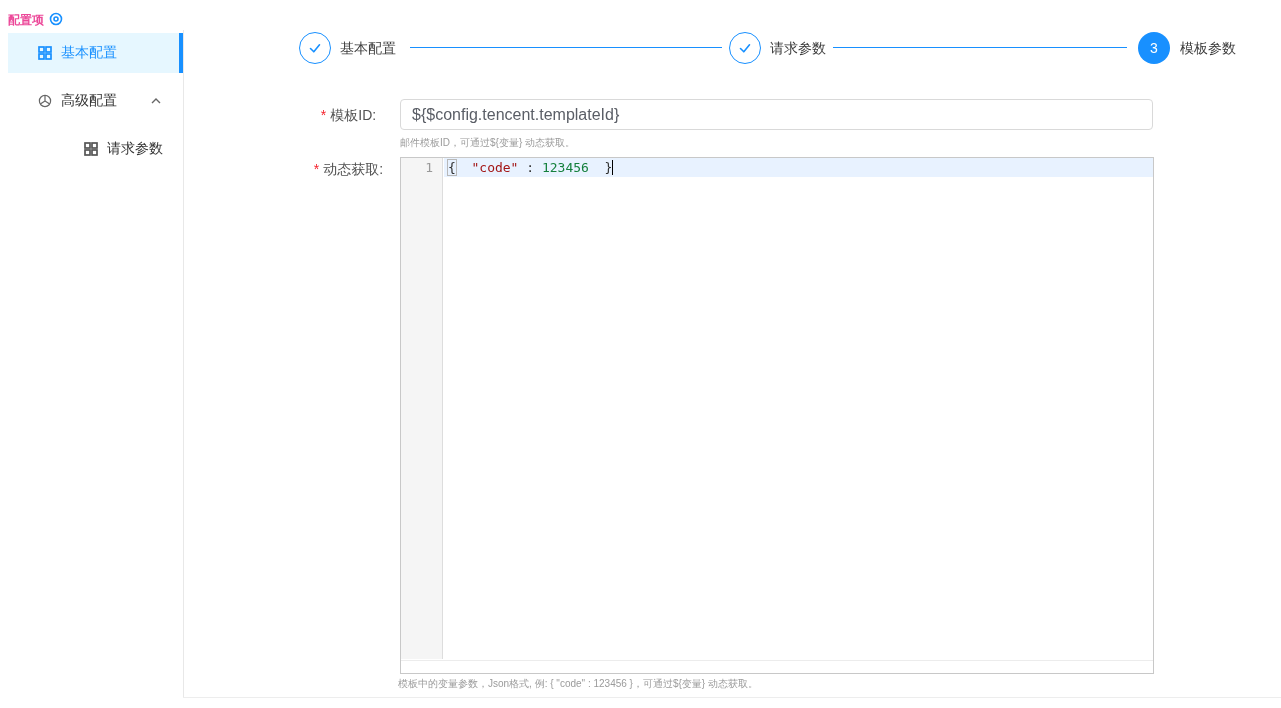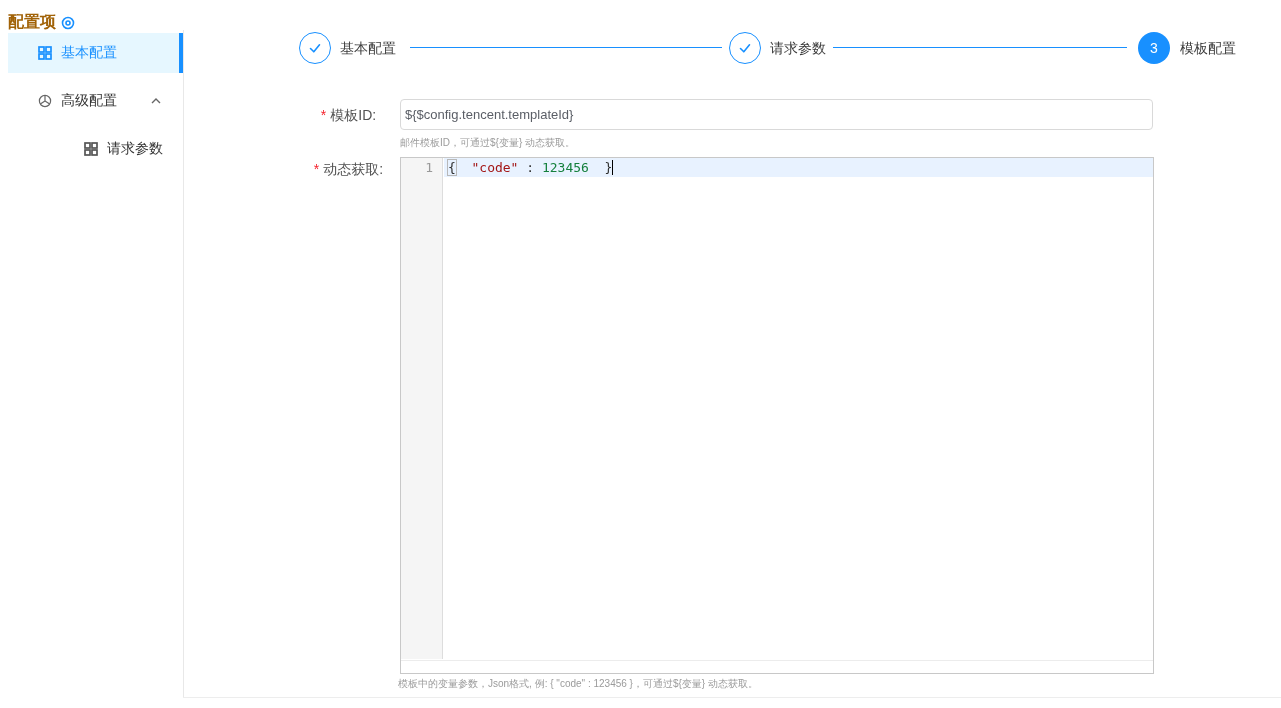--- a/index.html
+++ b/index.html
@@ -9,22 +9,22 @@
     font-family: "Liberation Sans", "DejaVu Sans", sans-serif;
     overflow: hidden;
     position: relative;
     color: #333;
   }
   .abs { position: absolute; }
 
   
   .sidebar-title {
     left: 8px; top: 12px;
-    color: #a16207; font-size: 16px; font-weight: bold;
-    display: flex; align-items: center; gap: 5px;
+    color: #ec4899; font-size: 12px; font-weight: bold;
+    display: flex; gap: 5px;
   }
   .sidebar-divider {
     left: 183px; top: 30px; width: 1px; height: 668px;
     background: #e8e8e8;
   }
   .content-bottom-line {
     left: 183px; top: 697px; width: 1098px; height: 1px;
     background: #ededed;
   }
   .menu-item {
@@ -55,21 +55,21 @@
   
   .form-label {
     width: 97px; text-align: center;
     font-size: 14px; color: #515151;
     white-space: nowrap;
   }
   .req { color: #f5222d; margin-right: 4px; font-size: 14px; }
   .tpl-input {
     left: 400px; top: 99px; width: 753px; height: 31px;
     border: 1px solid #d9d9d9; border-radius: 4px;
-    padding: 0 4px; font-size: 13px; color: #5a5e66;
+    padding: 0 11px; font-size: 16px; color: #5a5e66;
     outline: none; background: #fff;
     font-family: "Liberation Sans", sans-serif;
   }
   .help-text { font-size: 10px; color: #9b9b9b; white-space: nowrap; }
 
   
   .editor {
     left: 400px; top: 157px; width: 754px; height: 517px;
     border: 1px solid #c8c8c8; background: #fff;
   }
@@ -179,21 +179,21 @@
       <polyline points="3.5,8.5 6.8,11.8 12.5,4.8" fill="none" stroke="#1890ff" stroke-width="1.6" stroke-linecap="round" stroke-linejoin="round"></polyline>
     </svg>
   </span>
 </div>
 <div class="abs step-label" style="left:770px;">请求参数</div>
 <div class="abs step-line" style="left:833px; width:294px;"></div>
 
 <div class="abs step-circle current" style="left:1138px;">
   <span>3</span>
 </div>
-<div class="abs step-label" style="left:1180px;">模板配置</div>
+<div class="abs step-label" style="left:1180px;">模板参数</div>
 
 <div class="abs form-label" style="left:300px; top:107px;">
   <span class="req">*</span><span>模板ID:</span>
 </div>
 <input class="abs tpl-input" type="text" value="${$config.tencent.templateId}" style="">
 <div class="abs help-text" style="left:400px; top:136px;">邮件模板ID，可通过${变量} 动态获取。</div>
 
 <div class="abs form-label" style="left:300px; top:161px;">
   <span class="req">*</span><span>动态获取:</span>
 </div>

